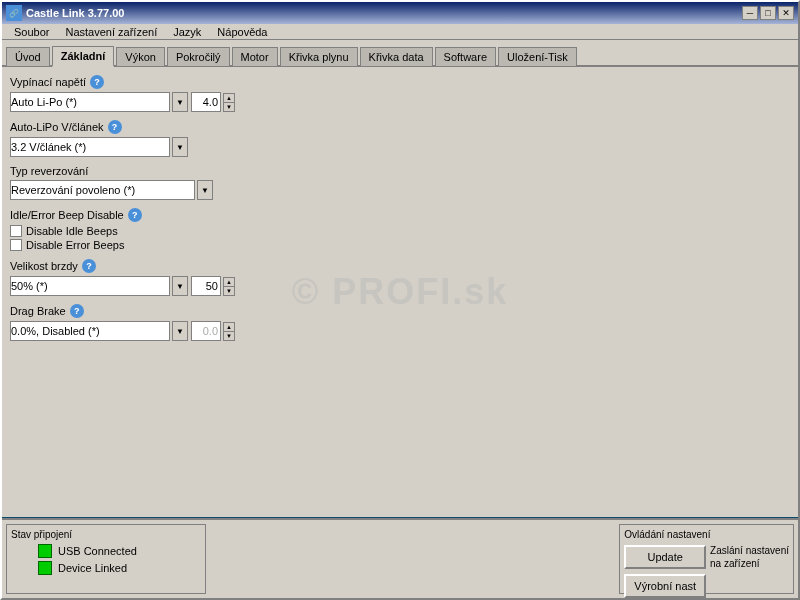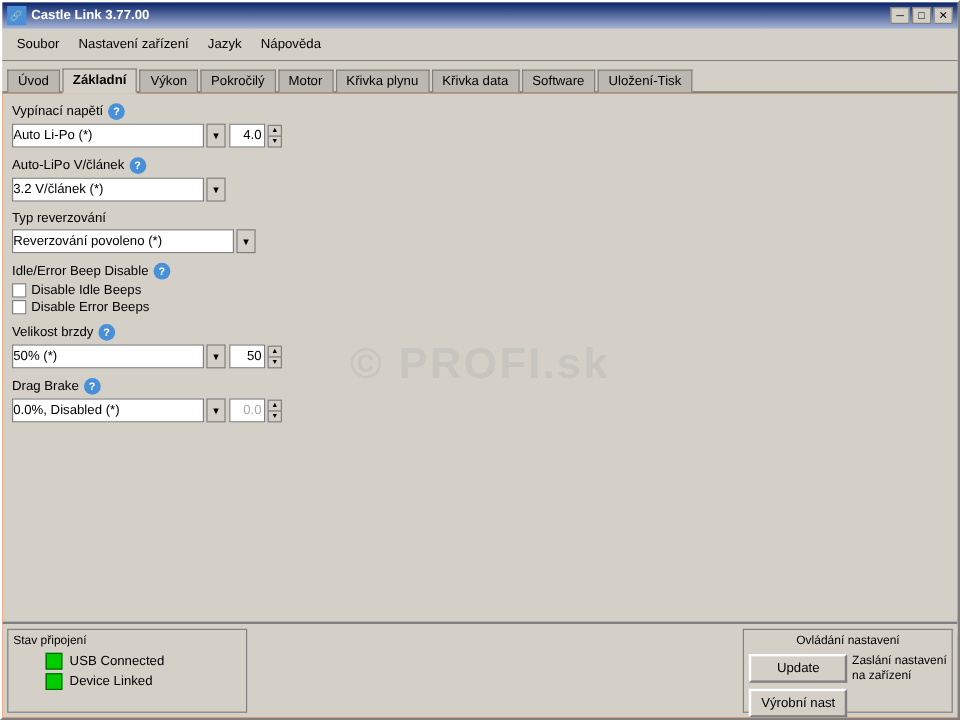--- a/index.html
+++ b/index.html
@@ -57,21 +57,21 @@
       align-items: center;
       justify-content: center;
       font-size: 9px;
       cursor: pointer;
       color: black;
     }
 
     
     .menu-bar {
       background: #d4d0c8;
-      height: 27px;
+      height: 16px;
       display: flex;
       align-items: center;
       padding: 0 4px;
       border-bottom: 1px solid #808080;
     }
     .menu-item {
       padding: 2px 8px;
       cursor: pointer;
       font-size: 11px;
     }
@@ -304,21 +304,21 @@
       border-color: #ffffff #808080 #808080 #ffffff;
       width: 800px;
       height: 600px;
       display: flex;
       flex-direction: column;
     }
 
     .content-area {
       flex: 1;
       position: relative;
-      background: #f97316;
+      background: #0c4a6e;
       overflow: hidden;
     }
   </style>
 </head>
 <body>
 
 <div class="window-frame">
 
   <div class="title-bar">
     <div class="title-bar-left">
@@ -464,21 +464,21 @@
           <div class="status-led"></div>
           <span>USB Connected</span>
         </div>
         <div class="status-item">
           <div class="status-led"></div>
           <span>Device Linked</span>
         </div>
       </div>
 
       <div class="status-right">
-        <div style="display:flex; flex-direction:column; align-items:center;">
+        <div style="display:flex; flex-direction:column; align-items:flex-start;">
           <div class="status-title">Ovládání nastavení</div>
           <div class="update-section">
             <button class="action-btn">Update</button>
             <span class="btn-desc" style="white-space: pre-line;">Zaslání nastavení
 na zařízení</span>
             <button class="action-btn">Výrobní nast</button>
           </div>
         </div>
       </div>
     </div>

